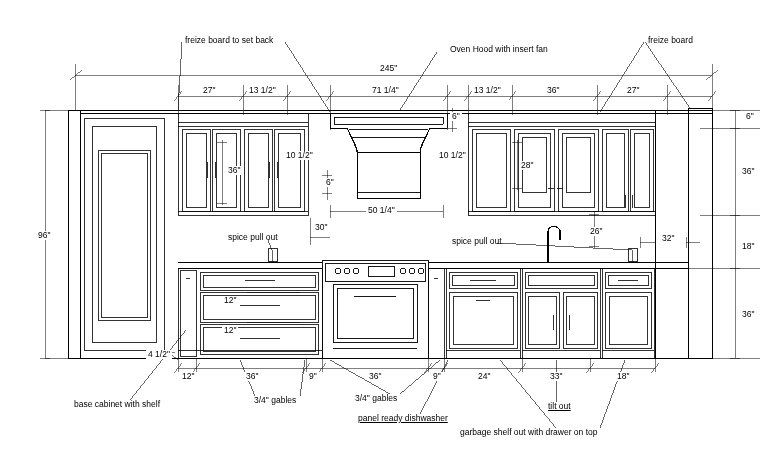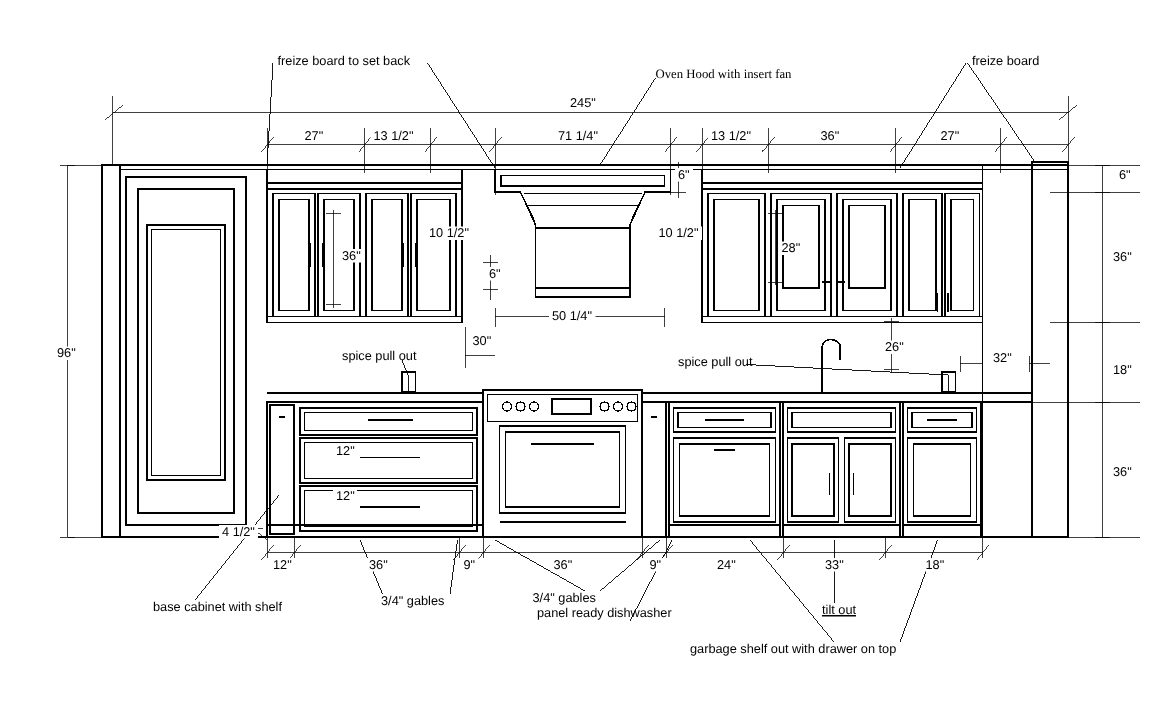--- a/index.html
+++ b/index.html
@@ -307,28 +307,28 @@
 
     <g stroke-width="0.8">
       <rect x="268" y="248" width="9" height="13"></rect>
       <rect x="628" y="248" width="9" height="13"></rect>
     </g>
 
   </g>
 </svg>
 
 <div class="lbl" style="left:185px;top:36px;">freize board to set back</div>
-<div class="lbl" style="left:437px;top:45px;font-family:Liberation Serif, serif;">Oven Hood with insert fan</div>
+<div class="lbl" style="left:450px;top:45px;">Oven Hood with insert fan</div>
 <div class="lbl" style="left:648px;top:36px;">freize board</div>
 <div class="lbl" style="left:228px;top:233px;">spice pull out</div>
 <div class="lbl" style="left:452px;top:237px;">spice pull out</div>
-<div class="lbl" style="left:74px;top:400px;margin-left:28px;">base cabinet with shelf</div>
+<div class="lbl" style="left:74px;top:400px;">base cabinet with shelf</div>
 <div class="lbl" style="left:254px;top:396px;">3/4" gables</div>
 <div class="lbl" style="left:355px;top:394px;">3/4" gables</div>
-<div class="lbl" style="left:358px;top:404px;">panel ready dishwasher</div>
+<div class="lbl" style="left:358px;top:414px;text-decoration:underline;">panel ready dishwasher</div>
 <div class="lbl" style="left:548px;top:402px;text-decoration:underline;">tilt out</div>
 <div class="lbl" style="left:460px;top:428px;">garbage shelf out with drawer on top</div>
 
 <div class="dim" style="left:378px;top:64px;">245"</div>
 <div class="dim" style="left:201px;top:86px;">27"</div>
 <div class="dim" style="left:247px;top:86px;">13 1/2"</div>
 <div class="dim" style="left:370px;top:86px;">71 1/4"</div>
 <div class="dim" style="left:472px;top:86px;">13 1/2"</div>
 <div class="dim" style="left:545px;top:86px;">36"</div>
 <div class="dim" style="left:625px;top:86px;">27"</div>

